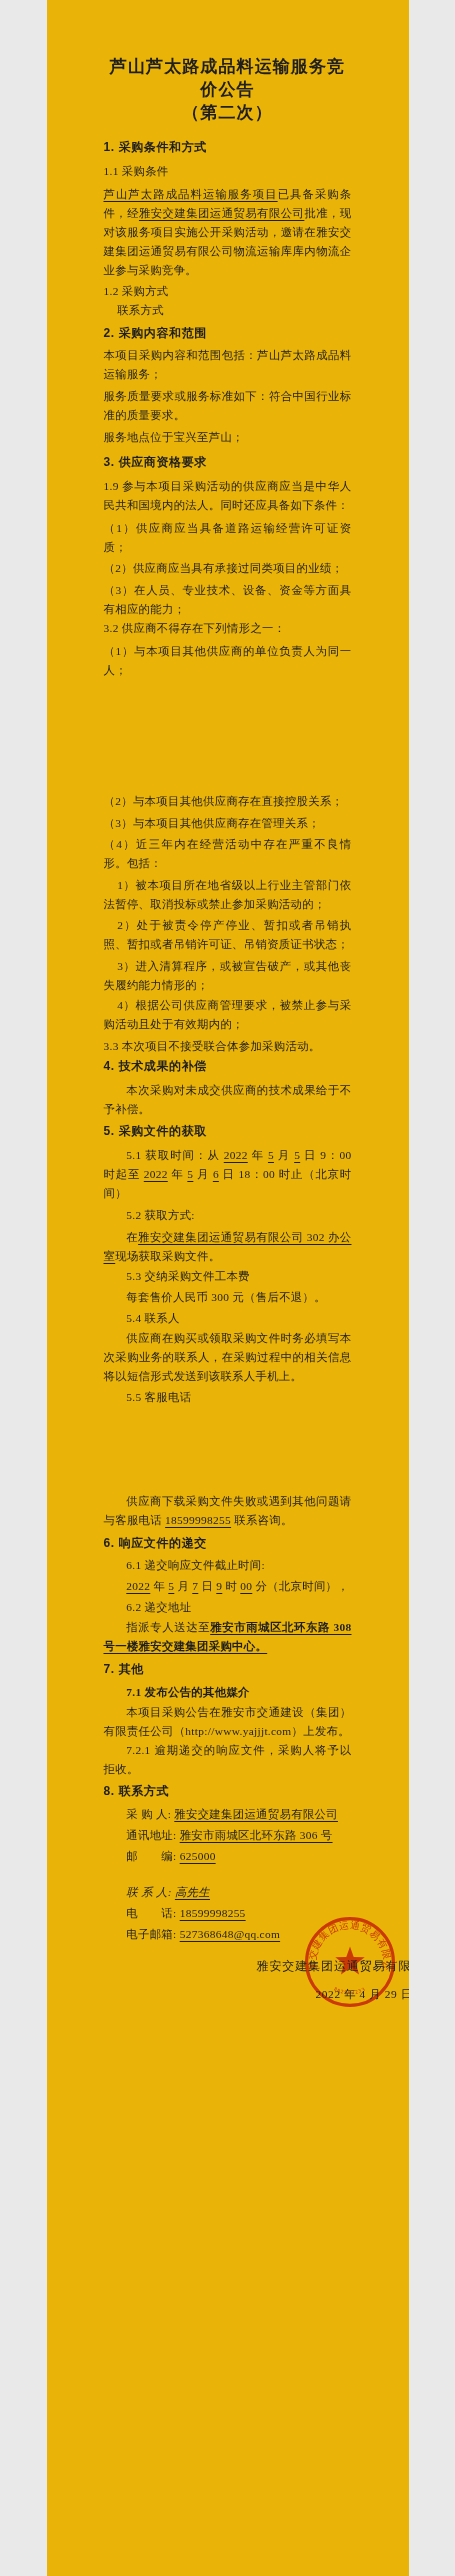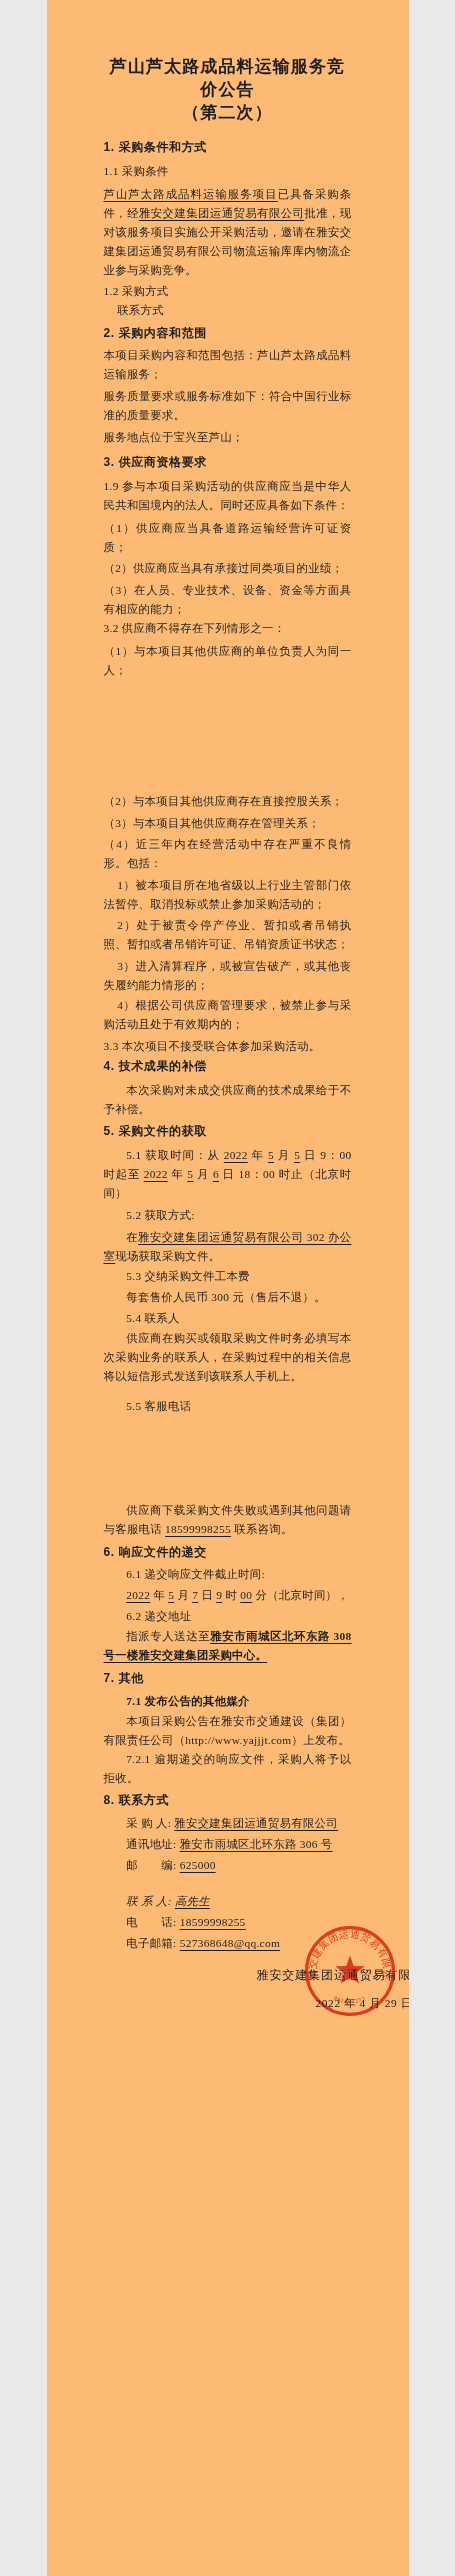--- a/index.html
+++ b/index.html
@@ -1,18 +1,18 @@
 <!DOCTYPE html>
 <html lang="zh" style="font-size:9px"><head>
 <meta charset="utf-8">
 <style>
   html,body{margin:0;padding:0;background:#e9e9e9;}
   .page{
     position:relative;width:362px;height:2576px;margin:0 auto;
-    background:#fdba74;color:#1f1f1f;overflow:hidden;
+    background:#eab308;color:#1f1f1f;overflow:hidden;
     font-family:"Liberation Serif","DejaVu Serif",serif;
   }
   .content{position:relative;padding:0 57px 0 57px;}
   .doc-title{
     margin:0;padding-top:55px;text-align:center;
     font-size:17px;line-height:23px;font-weight:bold;
     font-family:"Liberation Serif","DejaVu Serif",serif;
     letter-spacing:1.1px;
   }
   .hd{
@@ -76,21 +76,21 @@
         <h2 class="hd" style="margin-top: 2.8px;"><span>4. 技术成果的补偿</span></h2>
         <p class="para ind2" style="margin-top: 5.7px;"><span>本次采购对未成交供应商的技术成果给于不予补偿。</span></p>
         <h2 class="hd" style="margin-top: 4px;"><span>5.  采购文件的获取</span></h2>
         <p class="para ind2" style="margin-top: 5.7px;"><span>5.1 获取时间：从 </span><span class="u">2022</span><span> 年 </span><span class="u">5</span><span> 月 </span><span class="u">5</span><span> 日 9：00 时起至 </span><span class="u">2022</span><span> 年 </span><span class="u">5</span><span> 月 </span><span class="u">6</span><span> 日 18：00 时止（北京时间）</span></p>
         <p class="para ind2" style="margin-top: 3.4px;"><span>5.2 获取方式:</span></p>
         <p class="para ind2" style="margin-top: 2.8px;"><span>在</span><span class="u">雅安交建集团运通贸易有限公司 302 办公室</span><span>现场获取采购文件。</span></p>
         <p class="para ind2" style="margin-top: 1.1px;"><span>5.3 交纳采购文件工本费</span></p>
         <p class="para ind2" style="margin-top: 1.7px;"><span>每套售价人民币 300  元（售后不退）。</span></p>
         <p class="para ind2" style="margin-top: 1.7px;"><span>5.4 联系人</span></p>
         <p class="para ind2" style="margin-top: 1.7px;"><span>供应商在购买或领取采购文件时务必填写本次采购业务的联系人，在采购过程中的相关信息将以短信形式发送到该联系人手机上。</span></p>
-        <p class="para ind2" style="margin-top: 11px;"><span>5.5 客服电话</span></p>
+        <p class="para ind2" style="margin-top: 2px;"><span>5.5 客服电话</span></p>
         <p class="para ind2" style="margin-top: 85px;"><span>供应商下载采购文件失败或遇到其他问题请与客服电话 </span><span class="u">18599998255</span><span> 联系咨询。</span></p>
         <h2 class="hd" style="margin-top: 4.6px;"><span>6.  响应文件的递交</span></h2>
         <p class="para ind2" style="margin-top: 4.6px;"><span>6.1 递交响应文件截止时间:</span></p>
         <p class="para ind2" style="margin-top: 1.7px;"><span class="u">2022</span><span> 年 </span><span class="u">5</span><span> 月 </span><span class="u">7</span><span> 日 </span><span class="u">9</span><span> 时 </span><span class="u">00</span><span> 分（北京时间），</span></p>
         <p class="para ind2" style="margin-top: 1.7px;"><span>6.2 递交地址</span></p>
         <p class="para ind2" style="margin-top: 1.7px;"><span>指派专人送达至</span><span class="u b">雅安市雨城区北环东路 308 号一楼雅安交建集团采购中心。</span></p>
         <h2 class="hd" style="margin-top: 4.6px;"><span>7.  其他</span></h2>
         <p class="para ind2" style="margin-top: 4.6px; font-weight: bold;"><span>7.1 发布公告的其他媒介</span></p>
         <p class="para ind2" style="margin-top: 1.7px;"><span>本项目采购公告在雅安市交通建设（集团）有限责任公司（http://www.yajjjt.com）上发布。</span></p>
         <p class="para ind2" style="margin-top: 0px;"><span>7.2.1 逾期递交的响应文件，采购人将予以拒收。</span></p>

